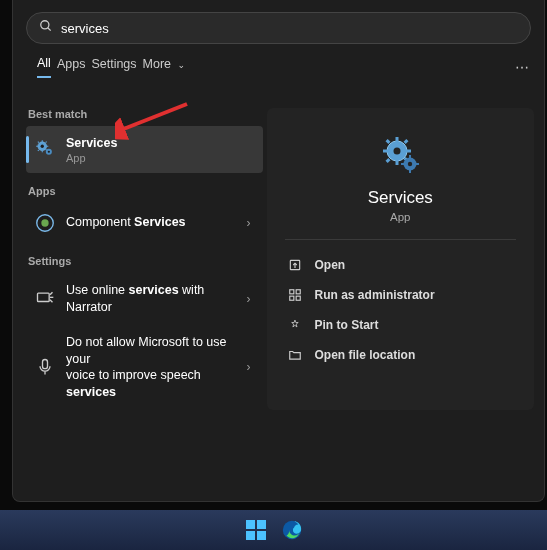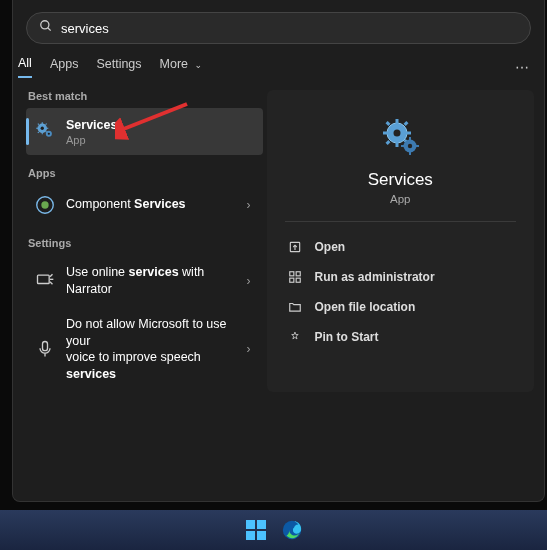--- a/index.html
+++ b/index.html
@@ -1,24 +1,24 @@
 <!DOCTYPE html>
 <html><head>
 <meta charset="utf-8">
 <style>
 * { margin: 0; padding: 0; box-sizing: border-box; font-family: 'Segoe UI', sans-serif; }
 body { width: 547px; height: 550px; background: #0a0a0a; position: relative; overflow: hidden; }
 .start-panel { position: absolute; top: 0; left: 12px; width: 533px; height: 502px; background: #1e1e1e; border: 1px solid #333; border-top: none; border-radius: 0 0 8px 8px; }
 .search-bar { margin: 12px 13px 0 13px; height: 32px; background: #2a2a2a; border: 1px solid #444; border-radius: 16px; display: flex; align-items: center; padding: 0 12px; }
 .search-input { flex: 1; background: transparent; border: none; outline: none; color: #fff; font-size: 13px; margin-left: 8px; }
-.tabs { display: flex; align-items: center; margin: 12px 13px 0 5px; gap: 18px; font-size: 12.5px; }
+.tabs { display: flex; align-items: center; margin: 12px 13px 0 24px; gap: 6px; font-size: 12.5px; }
 .tab { color: #ccc; padding-bottom: 6px; cursor: pointer; }
 .tab.active { color: #fff; border-bottom: 2px solid #76b9ed; }
 .more-dots { margin-left: auto; color: #ccc; font-size: 14px; letter-spacing: 2px; cursor: pointer; }
-.content-area { display: flex; margin-top: 12px; }
+.content-area { display: flex; margin-top: 30px; }
 .left-col { width: 254px; padding: 0 4px 0 13px; }
 .right-col { width: 268px; margin-right: 10px; background: #232323; border-radius: 6px; padding: 18px 0; }
 .section-label { color: #aaa; font-size: 11px; font-weight: 600; margin: 0 2px 6px 2px; }
 .result-row { display: flex; align-items: center; padding: 9px 8px; border-radius: 4px; position: relative; cursor: pointer; }
 .result-row.selected { background: #383838; }
 .result-row.selected::before { content: ''; position: absolute; left: 0; top: 10px; bottom: 10px; width: 3px; background: #76b9ed; border-radius: 2px; }
 .row-icon { width: 22px; height: 22px; display: flex; align-items: center; justify-content: center; flex-shrink: 0; }
 .row-text { margin-left: 10px; flex: 1; }
 .row-title { color: #fff; font-size: 12.5px; line-height: 1.35; }
 .row-sub { color: #999; font-size: 11px; }
@@ -191,32 +191,32 @@
                 <rect x="14" y="3" width="7" height="7"></rect>
                 <rect x="3" y="14" width="7" height="7"></rect>
                 <rect x="14" y="14" width="7" height="7"></rect>
               </svg>
             </span>
           <span class="action-label">Run as administrator</span>
         </div>
         <div class="action-row">
           <span class="action-icon">
               <svg width="14" height="14" viewBox="0 0 24 24" fill="none" stroke="#ccc" stroke-width="2">
+                <path d="M12 2l2 6h6l-5 4 2 7-5-4-5 4 2-7-5-4h6z" transform="scale(0.7) translate(5,3)"></path>
+              </svg>
+            </span>
+          <span class="action-label">Pin to Start</span>
+        </div>
+        <div class="action-row">
+          <span class="action-icon">
+              <svg width="14" height="14" viewBox="0 0 24 24" fill="none" stroke="#ccc" stroke-width="2">
                 <path d="M3 6h5l2 2h11v11H3z"></path>
               </svg>
             </span>
           <span class="action-label">Open file location</span>
-        </div>
-        <div class="action-row">
-          <span class="action-icon">
-              <svg width="14" height="14" viewBox="0 0 24 24" fill="none" stroke="#ccc" stroke-width="2">
-                <path d="M12 2l2 6h6l-5 4 2 7-5-4-5 4 2-7-5-4h6z" transform="scale(0.7) translate(5,3)"></path>
-              </svg>
-            </span>
-          <span class="action-label">Pin to Start</span>
         </div>
       </div>
     </div>
   </div>
 
   <svg class="arrow-annotation" width="80" height="44">
     <defs>
         <marker id="ah" markerWidth="8" markerHeight="8" refX="1" refY="3" orient="auto">
           <polygon points="0 0, 7 3, 0 6" fill="#e03030"></polygon>
         </marker>

